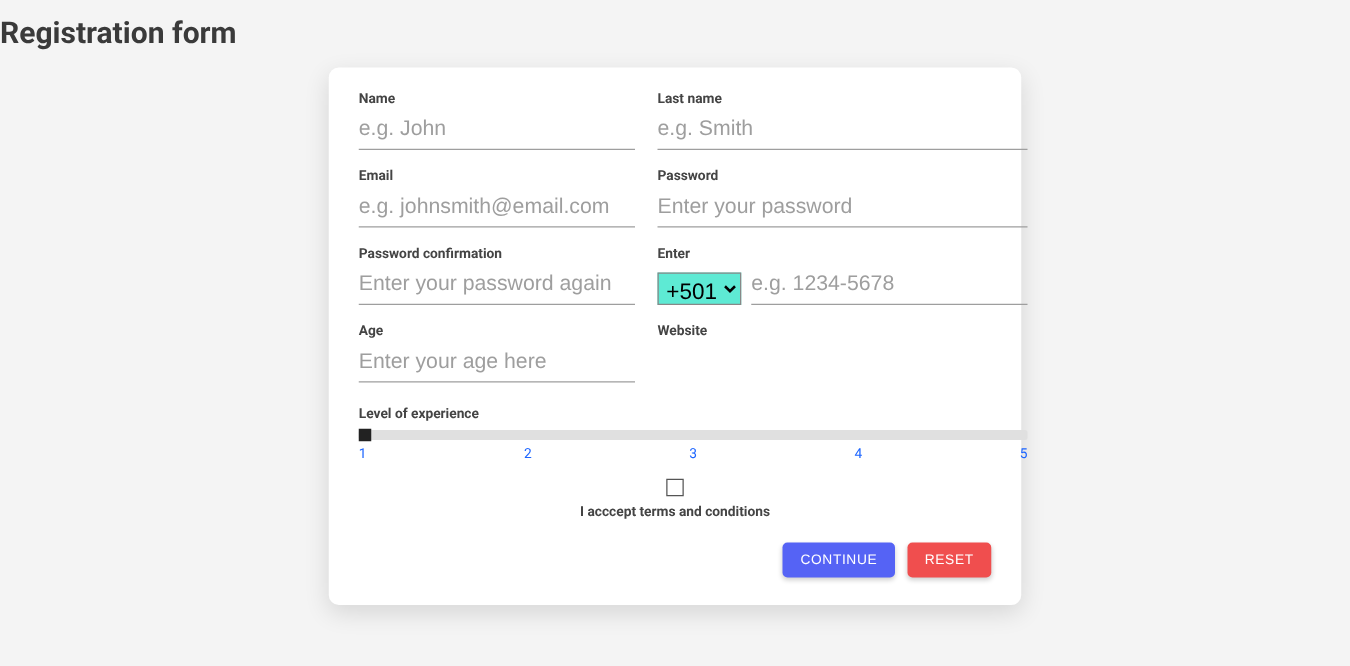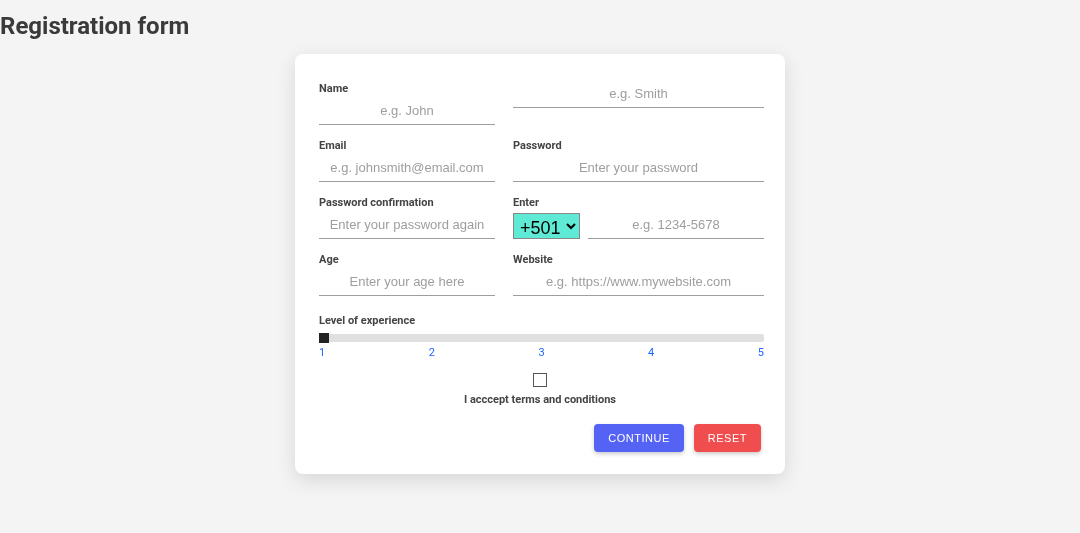--- a/index.html
+++ b/index.html
@@ -10,48 +10,47 @@
     }
     .page-title {
       text-align: left;
       font-size: 24px;
       font-weight: 700;
       color: #3a3a3a;
       margin-bottom: 14px;
     }
     .card {
       background: #fff;
-      width: 490px;
+      width: 554px;
       margin: 0 auto;
       border-radius: 8px;
-      padding: 28px 24px 22px;
+      padding: 18px 24px 22px;
       box-shadow: 0 6px 20px rgba(0,0,0,0.12);
     }
     .form-grid {
       display: grid;
       grid-template-columns: 1fr 1fr;
       column-gap: 18px;
       row-gap: 14px;
     }
     .field { display: flex; flex-direction: column; }
     .label {
       font-size: 11px;
       font-weight: 700;
       color: #444;
       margin-bottom: 4px;
     }
     .input {
       border: none;
       border-bottom: 1px solid #9e9e9e;
       background: transparent;
-      font-size: 13px;
+      font-size: 17px;
       color: #701a75;
       padding: 4px 0 6px;
       outline: none;
-      text-align: center;
     }
     .input::placeholder { color: #9e9e9e; }
     .phone-row { display: flex; gap: 8px; align-items: flex-end; }
     .select {
       font-size: 18px;
       border: 1px solid #888;
       background: #5eead4;
       padding: 3px 2px;
       height: 26px;
     }
@@ -124,20 +123,21 @@
 
 <div class="card">
   <div class="form-grid">
 
     <div class="field">
       <span class="label">Name</span>
       <input class="input" type="text" placeholder="e.g. John" style="">
     </div>
 
     <div class="field">
+      <span class="label">Last name</span>
       <input class="input" type="text" placeholder="e.g. Smith" style="">
     </div>
 
     <div class="field">
       <span class="label">Email</span>
       <input class="input" type="text" placeholder="e.g. johnsmith@email.com" style="">
     </div>
 
     <div class="field">
       <span class="label">Password</span>
@@ -159,21 +159,20 @@
       </div>
     </div>
 
     <div class="field">
       <span class="label">Age</span>
       <input class="input" type="text" placeholder="Enter your age here" style="">
     </div>
 
     <div class="field">
       <span class="label">Website</span>
-      <input class="input" type="text" placeholder="e.g. https://www.mywebsite.com" style="">
     </div>
 
     <div class="field full-row slider-wrap">
       <span class="label">Level of experience</span>
       <div class="slider-track">
         <div class="slider-thumb"></div>
       </div>
       <div class="slider-ticks">
         <span>1</span>
         <span>2</span>

